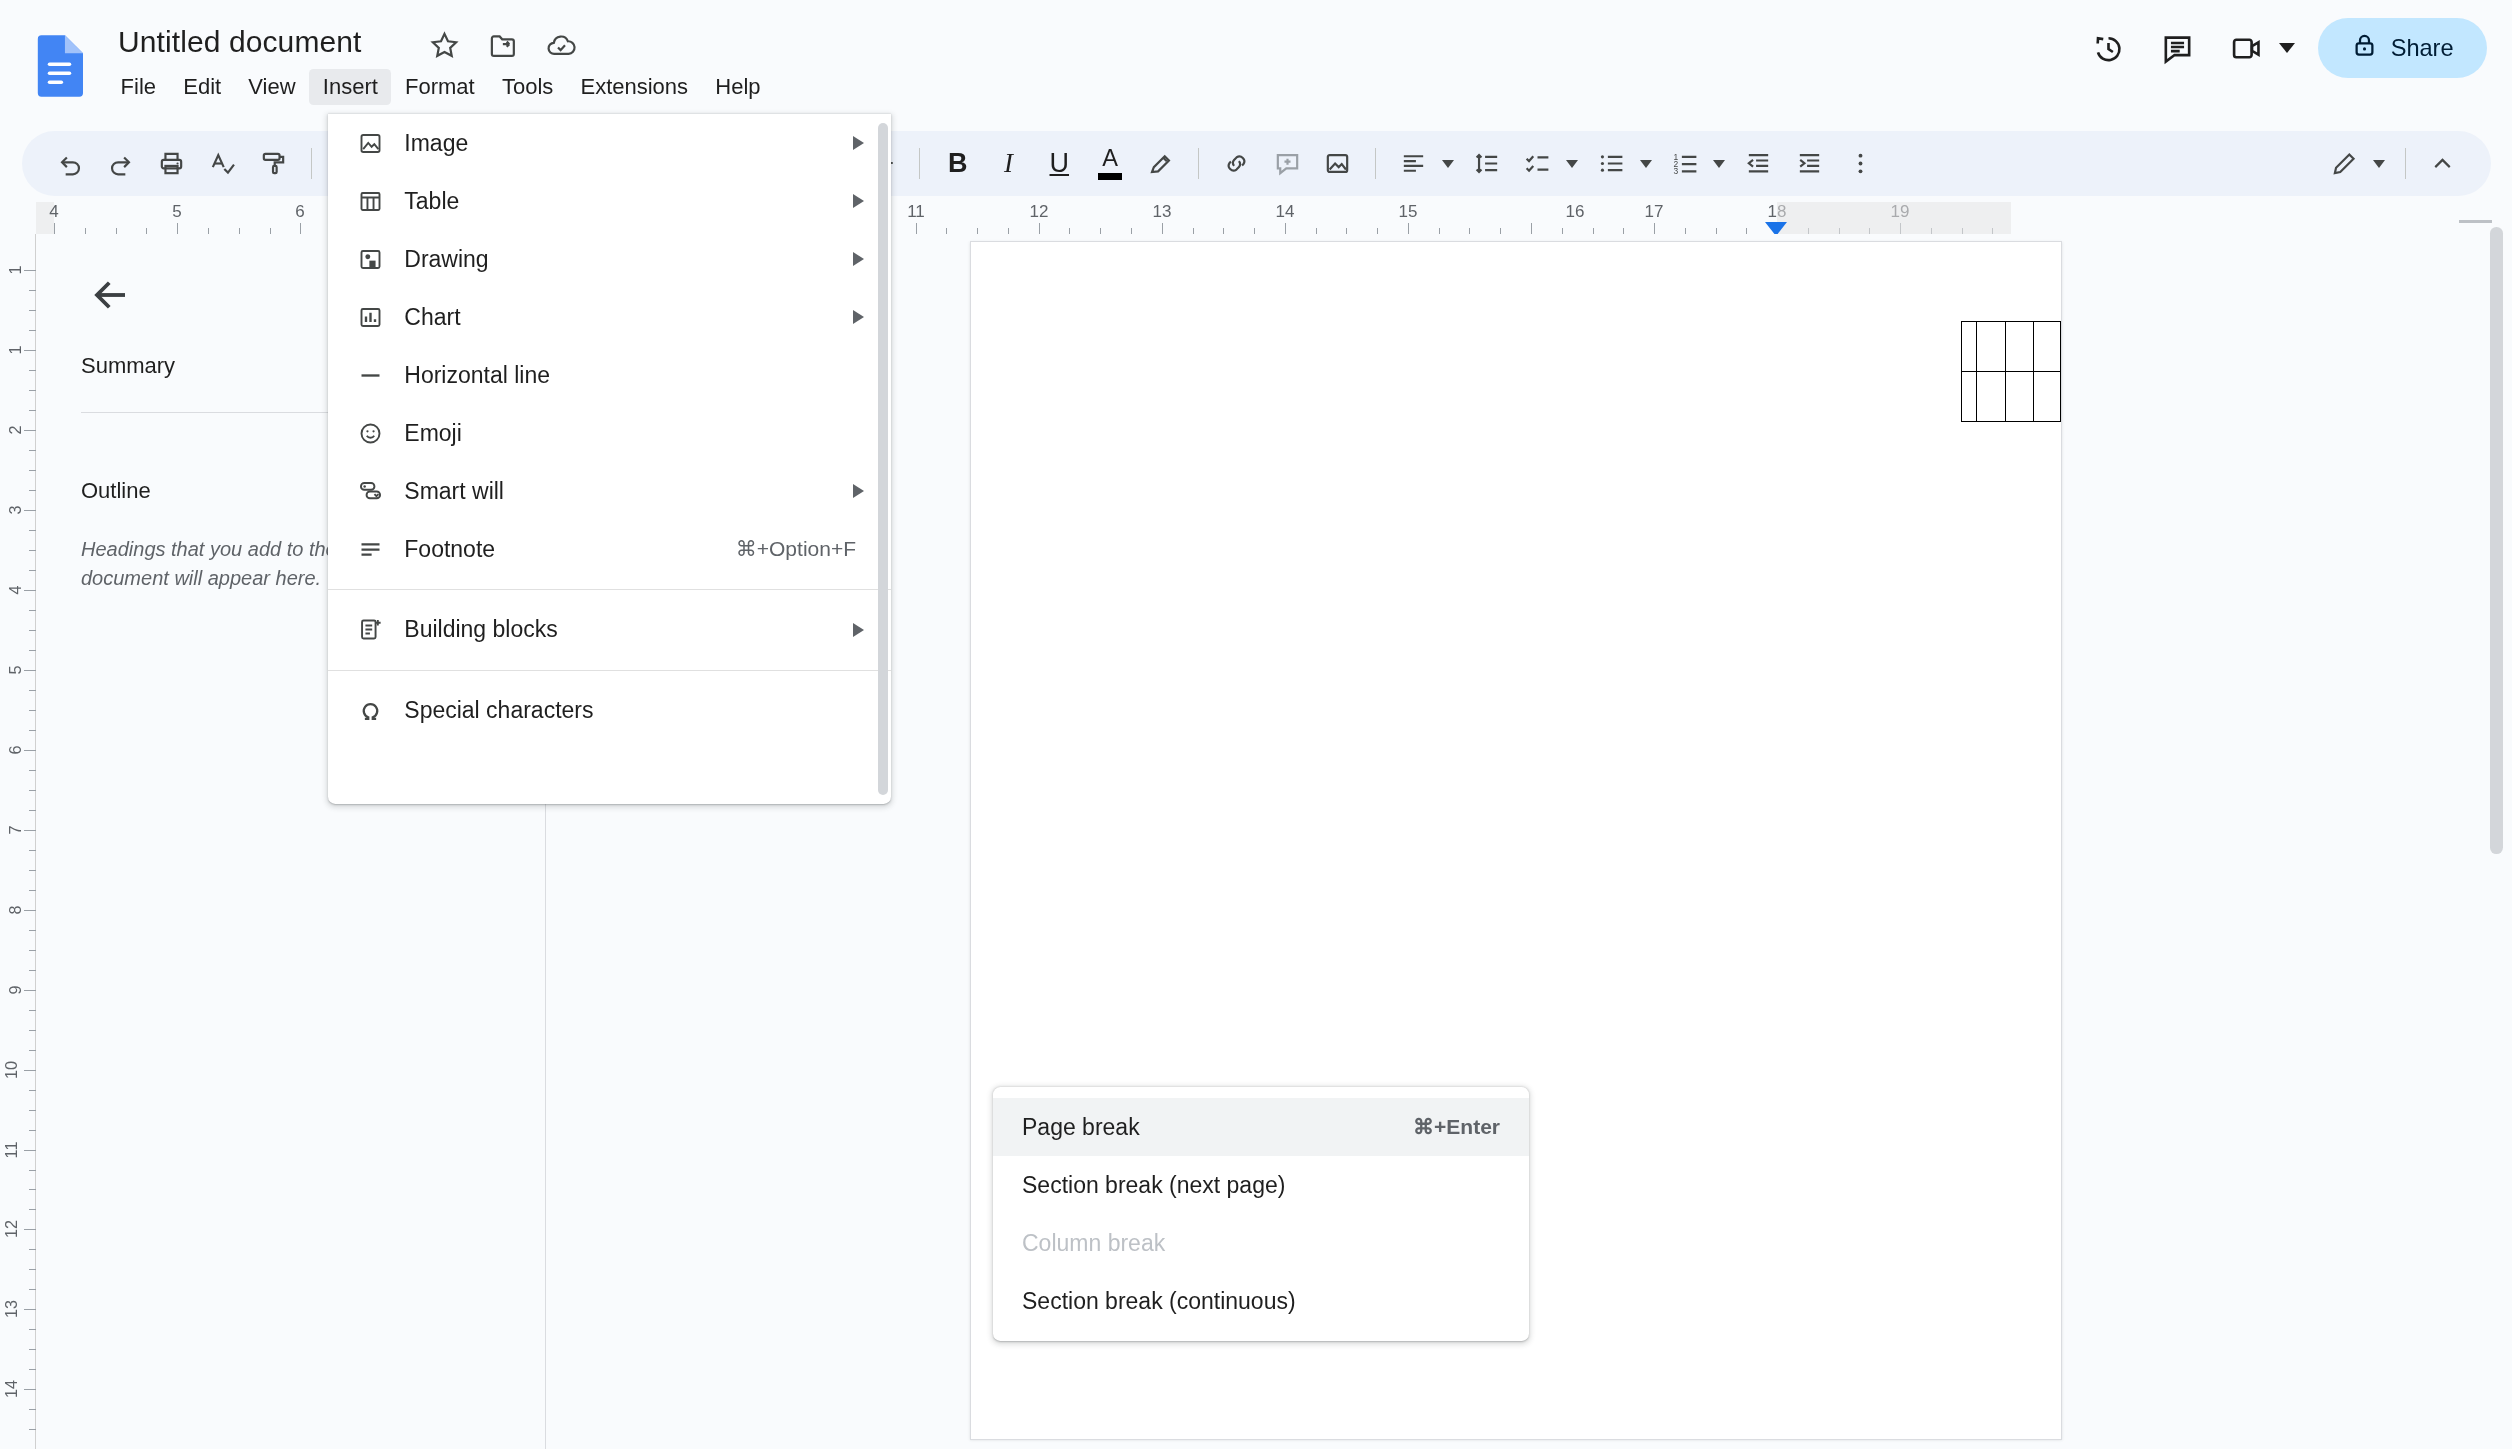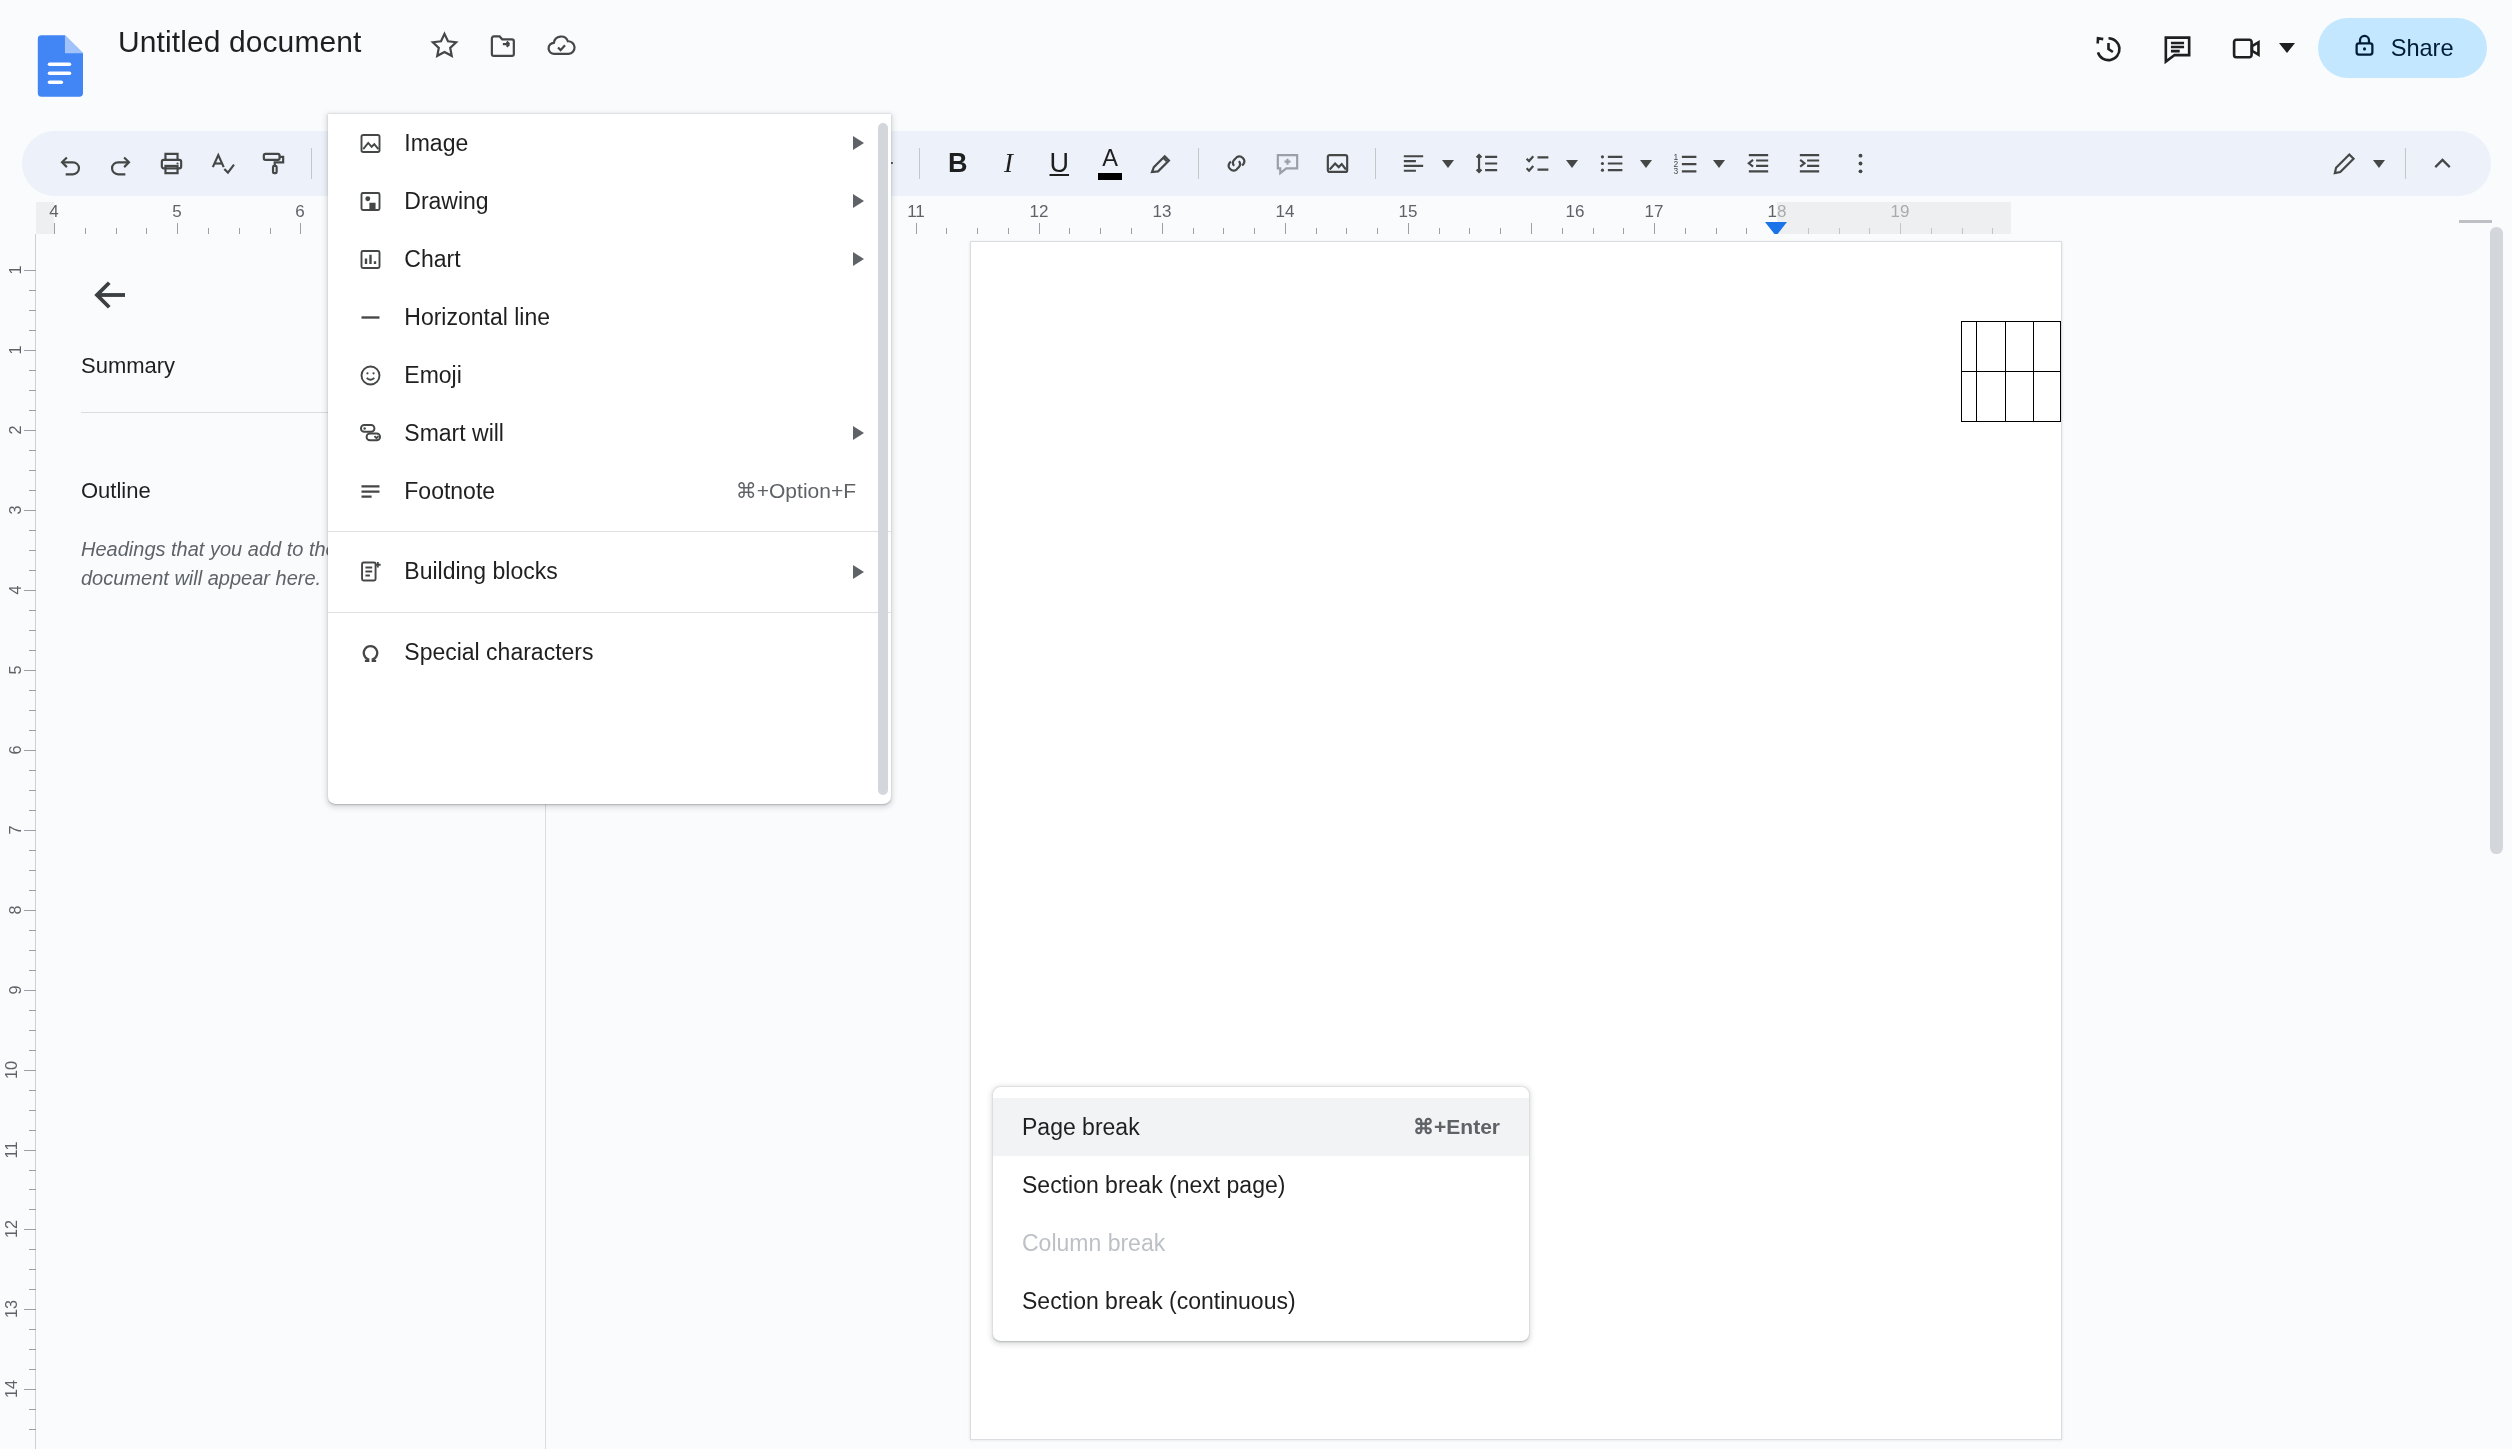--- a/index.html
+++ b/index.html
@@ -203,20 +203,30 @@
         <path d="M11.5 11 h5 m0 0 l-2 -2 m2 2 l-2 2"></path>
       </svg>
     </div>
     <div class="title-icon" id="cloud-icon">
       <svg viewBox="0 0 24 24">
         <path d="M6.5 18.5 a4.3 4.3 0 0 1 -.4 -8.6 a5.6 5.6 0 0 1 10.8 -1.2 a4.9 4.9 0 0 1 .6 9.8 z"></path>
         <path d="M9.3 13.6 l2 2 3.4 -3.8"></path>
       </svg>
     </div>
 
+    <div class="menubar">
+      <div class="menu-item">File</div>
+      <div class="menu-item">Edit</div>
+      <div class="menu-item">View</div>
+      <div class="menu-item active">Insert</div>
+      <div class="menu-item">Format</div>
+      <div class="menu-item">Tools</div>
+      <div class="menu-item">Extensions</div>
+      <div class="menu-item">Help</div>
+    </div>
 
     <div class="header-right">
       <div class="hicon">
         <svg viewBox="0 0 24 24">
           <path d="M12 5 a7.5 7.5 0 1 1 -7.2 9.6"></path>
           <path d="M4.6 8.6 l.2 -3.6 3.6 .6"></path>
           <path d="M12 8.2 v4.2 l3 2"></path>
         </svg>
       </div>
       <div class="hicon">
@@ -627,20 +637,30 @@
               <rect x="4" y="4.5" width="16" height="15" rx="1.5"></rect>
               <path d="M5.5 17 l4.5-5.5 3 3.4 2.4-2.4 3.6 4.5"></path>
             </svg>
           </span>
           <span class="mi-label">Image</span>
           <span class="mi-arrow"></span>
         </div>
         <div class="mi">
           <span class="mi-ico">
             <svg viewBox="0 0 24 24">
+              <rect x="4" y="4.5" width="16" height="15" rx="1"></rect>
+              <path d="M4 8.5 h16 M9.3 8.5 V19.5 M14.7 8.5 V19.5"></path>
+            </svg>
+          </span>
+          <span class="mi-label">Table</span>
+          <span class="mi-arrow"></span>
+        </div>
+        <div class="mi">
+          <span class="mi-ico">
+            <svg viewBox="0 0 24 24">
               <rect x="4" y="4.5" width="16" height="15" rx="1.3"></rect>
               <circle cx="9.6" cy="9.5" r="2.2" fill="#444746" stroke="none"></circle>
               <path d="M11 19 v-6 h5.5 v6 z" fill="#444746" stroke="none"></path>
             </svg>
           </span>
           <span class="mi-label">Drawing</span>
           <span class="mi-arrow"></span>
         </div>
         <div class="mi">
           <span class="mi-ico">

